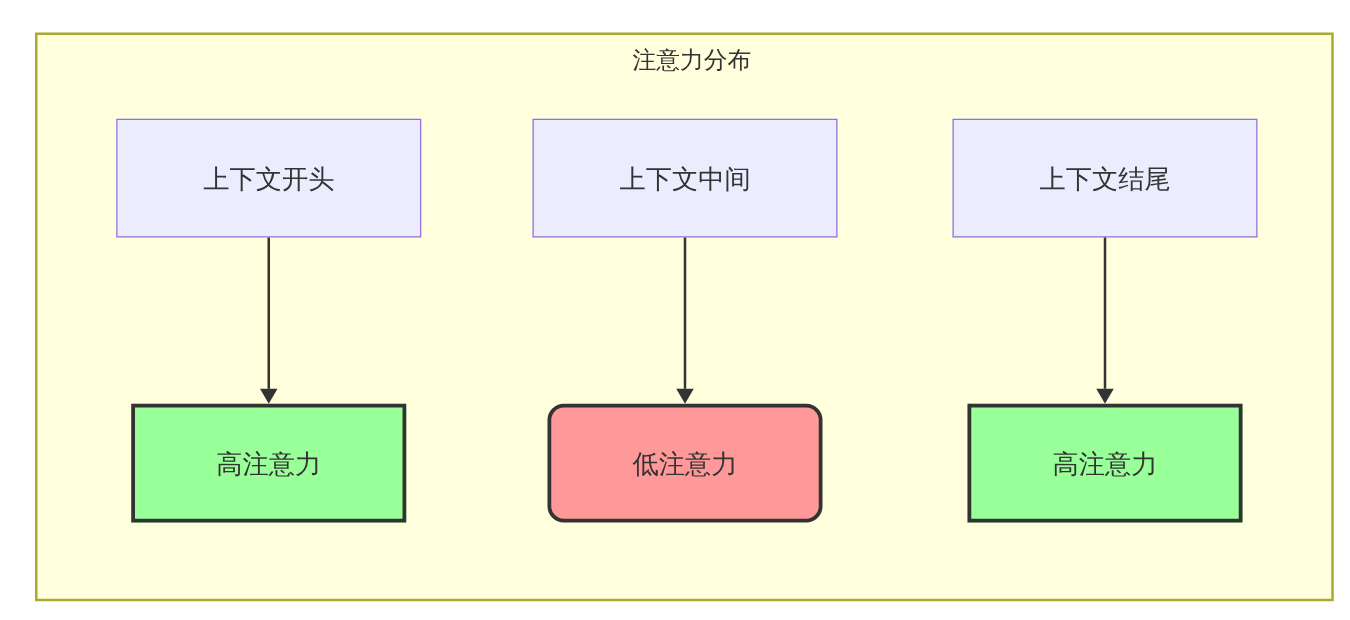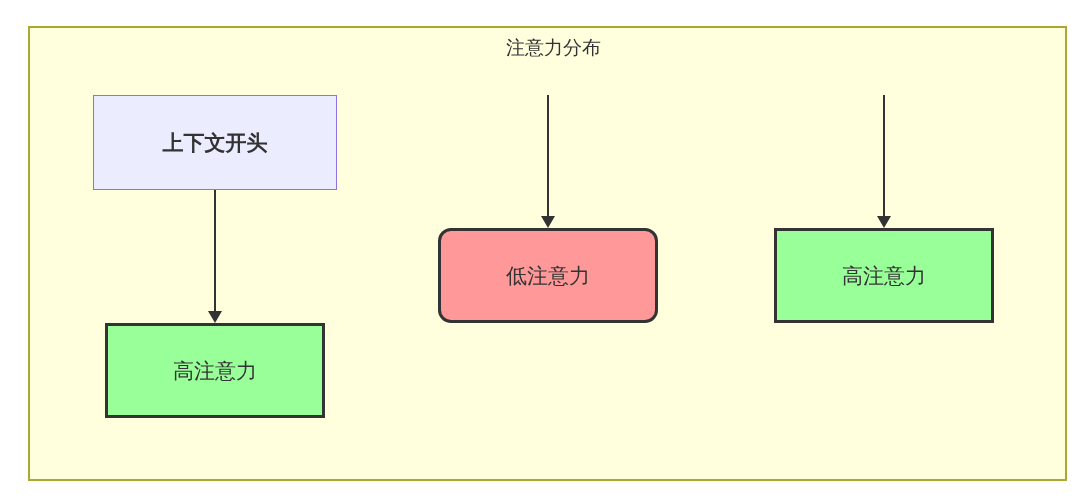--- a/index.html
+++ b/index.html
@@ -87,37 +87,39 @@
   .level-low  { background: #ff9999; border-radius: 13px; }
 </style>
 </head>
 <body>
 
 <div class="container" style="background-color: rgb(255, 255, 222); border-color: rgb(170, 170, 51);">
 
   <div class="diagram-title" style="color: rgb(51, 51, 51);">注意力分布</div>
 
   <div class="column col-1">
-    <div class="context-node" style="background-color: rgb(236, 236, 255); border-color: rgb(147, 112, 219); font-weight: bold;">上下文开头</div>
+    <div class="context-node" style="background-color: rgb(236, 236, 255); border-color: rgb(147, 112, 219);">上下文开头</div>
     <div class="arrow">
       <div class="arrow-line" style="background-color: rgb(51, 51, 51);"></div>
       <div class="arrow-head" style="border-top-color: rgb(51, 51, 51);"></div>
     </div>
     <div class="attention-node level-high" style="background-color: rgb(153, 255, 153); border-color: rgb(51, 51, 51);">高注意力</div>
   </div>
 
   <div class="column col-2">
+    <div class="context-node" style="background-color: rgb(236, 236, 255); border-color: rgb(147, 112, 219);">上下文中间</div>
     <div class="arrow">
       <div class="arrow-line" style="background-color: rgb(51, 51, 51);"></div>
       <div class="arrow-head" style="border-top-color: rgb(51, 51, 51);"></div>
     </div>
     <div class="attention-node level-low" style="background-color: rgb(255, 153, 153); border-color: rgb(51, 51, 51);">低注意力</div>
   </div>
 
   <div class="column col-3">
+    <div class="context-node" style="background-color: rgb(236, 236, 255); border-color: rgb(147, 112, 219);">上下文结尾</div>
     <div class="arrow">
       <div class="arrow-line" style="background-color: rgb(51, 51, 51);"></div>
       <div class="arrow-head" style="border-top-color: rgb(51, 51, 51);"></div>
     </div>
     <div class="attention-node level-high" style="background-color: rgb(153, 255, 153); border-color: rgb(51, 51, 51);">高注意力</div>
   </div>
 
 </div>
 
 </body></html>

